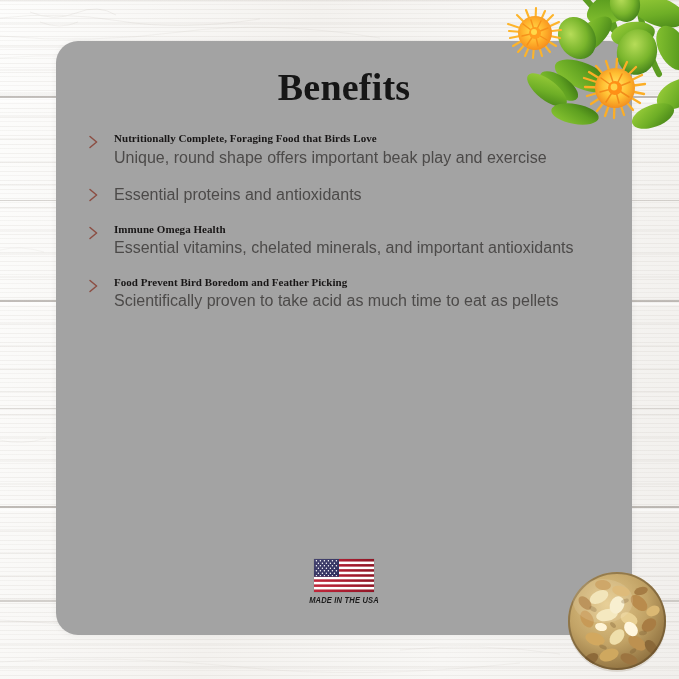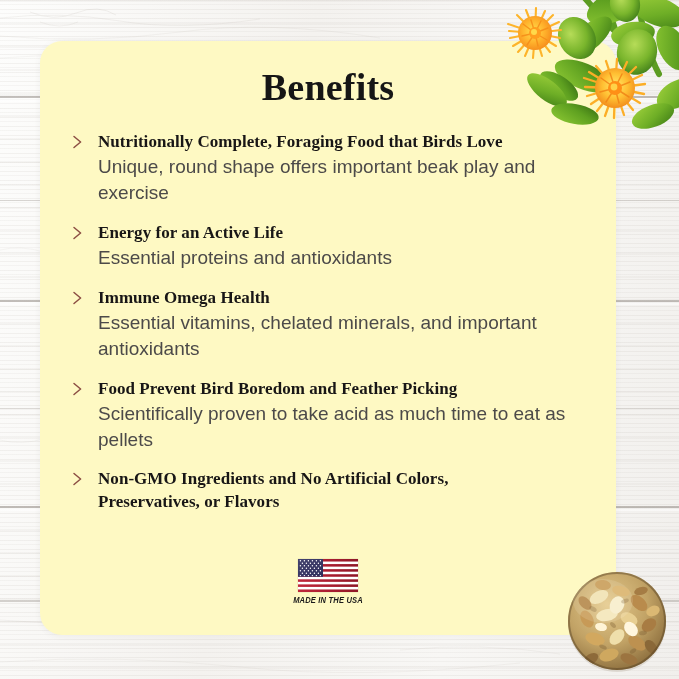--- a/index.html
+++ b/index.html
@@ -67,25 +67,25 @@
   }
   .wood-knots {
     position: absolute;
     inset: 0;
     opacity: .5;
   }
 
   
   .card {
     position: absolute;
-    left: 40px;
+    left: 56px;
     top: 41px;
     width: 576px;
     height: 594px;
-    background: #fef9c3;
+    background: #a3a3a3;
     border-radius: 22px;
     box-shadow: 0 1px 6px rgba(90,85,80,0.07);
   }
 
   
   .card-title {
     position: absolute;
     left: 0;
     right: 0;
     top: 24px;
@@ -117,29 +117,29 @@
     top: 4px;
     width: 12px;
     height: 14px;
     display: block;
   }
   .chevron-icon svg { display: block; }
 
   .benefit-head {
     font-family: "Liberation Serif", "DejaVu Serif", serif;
     font-weight: bold;
-    font-size: 17px;
+    font-size: 11px;
     line-height: 1.32;
     color: #181616;
     letter-spacing: 0.05px;
     margin: 0 0 1px 0;
   }
   .benefit-sub {
     font-family: "Liberation Sans", sans-serif;
-    font-size: 19px;
+    font-size: 16px;
     line-height: 1.35;
     color: #4c4a49;
     margin: 0;
     letter-spacing: 0.01px;
   }
   .benefit-item.tall { margin-bottom: 0; }
 
   
   .usa-badge {
     position: absolute;
@@ -231,21 +231,20 @@
         <p class="benefit-head">Nutritionally Complete, Foraging Food that Birds Love</p>
         <p class="benefit-sub">Unique, round shape offers important beak play and exercise</p>
       </div>
 
       <div class="benefit-item">
         <span class="chevron-icon">
           <svg width="12" height="14" viewBox="0 0 12 14" aria-hidden="true">
             <path d="M2 1.5 L8.6 7 L2 12.5" fill="none" stroke="#8c4e43" stroke-width="1.5" stroke-linecap="round" stroke-linejoin="round"></path>
           </svg>
         </span>
-        <p class="benefit-head">Energy for an Active Life</p>
         <p class="benefit-sub">Essential proteins and antioxidants</p>
       </div>
 
       <div class="benefit-item">
         <span class="chevron-icon">
           <svg width="12" height="14" viewBox="0 0 12 14" aria-hidden="true">
             <path d="M2 1.5 L8.6 7 L2 12.5" fill="none" stroke="#8c4e43" stroke-width="1.5" stroke-linecap="round" stroke-linejoin="round"></path>
           </svg>
         </span>
         <p class="benefit-head">Immune Omega Health</p>
@@ -256,28 +255,20 @@
       <div class="benefit-item">
         <span class="chevron-icon">
           <svg width="12" height="14" viewBox="0 0 12 14" aria-hidden="true">
             <path d="M2 1.5 L8.6 7 L2 12.5" fill="none" stroke="#8c4e43" stroke-width="1.5" stroke-linecap="round" stroke-linejoin="round"></path>
           </svg>
         </span>
         <p class="benefit-head">Food Prevent Bird Boredom and Feather Picking</p>
         <p class="benefit-sub">Scientifically proven to take acid as much time to eat as pellets</p>
       </div>
 
-      <div class="benefit-item tall">
-        <span class="chevron-icon">
-          <svg width="12" height="14" viewBox="0 0 12 14" aria-hidden="true">
-            <path d="M2 1.5 L8.6 7 L2 12.5" fill="none" stroke="#8c4e43" stroke-width="1.5" stroke-linecap="round" stroke-linejoin="round"></path>
-          </svg>
-        </span>
-        <p class="benefit-head" style="max-width:430px">Non-GMO Ingredients and No Artificial Colors, Preservatives, or Flavors</p>
-      </div>
 
     </div>
 
     <div class="usa-badge">
       <svg class="usa-flag" viewBox="0 0 60 33" aria-hidden="true">
         <defs>
           <linearGradient id="stripeShade" x1="0" y1="0" x2="1" y2="0">
             <stop offset="0%" stop-color="#c0283b"></stop>
             <stop offset="55%" stop-color="#a81d30"></stop>
             <stop offset="100%" stop-color="#8e1726"></stop>

